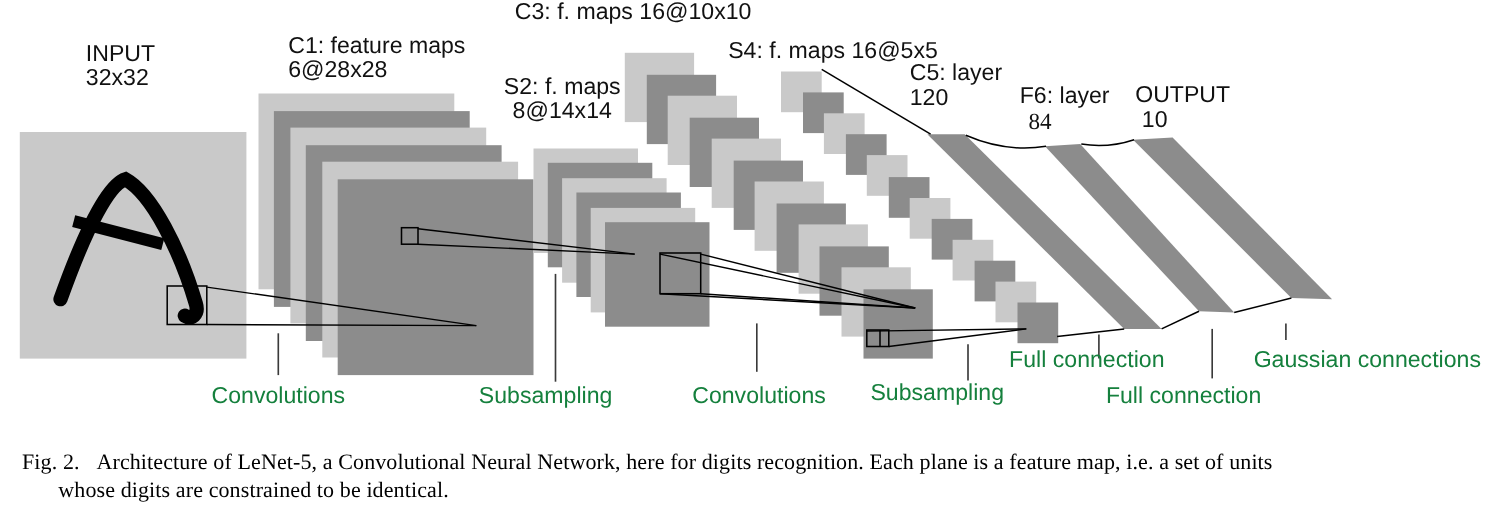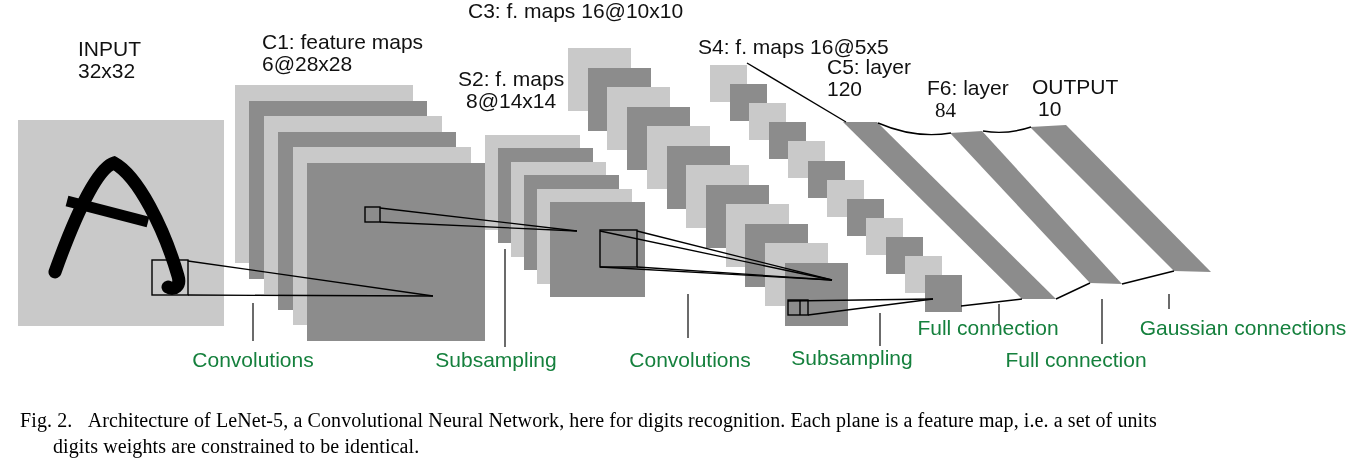--- a/index.html
+++ b/index.html
@@ -129,21 +129,21 @@
     <div>C1: feature maps</div>
     <div>6@28x28</div>
   </div>
   <div class="lyr-label" style="left:458px;top:68px;text-align:center;">
     <div>S2: f. maps</div>
     <div>8@14x14</div>
   </div>
   <div class="lyr-label" style="left:468px;top:0;">
     <div>C3: f. maps 16@10x10</div>
   </div>
-  <div class="lyr-label" style="left:698px;top:36px;">
+  <div class="lyr-label" style="left:662px;top:36px;">
     <div>S4: f. maps 16@5x5</div>
   </div>
   <div class="lyr-label" style="left:827px;top:56px;">
     <div>C5: layer</div>
     <div>120</div>
   </div>
   <div class="lyr-label" style="left:927px;top:77px;">
     <div>F6: layer</div>
     <div class="sub-ind8">84</div>
   </div>
@@ -154,15 +154,15 @@
 
   <div class="op-label" style="left:253px;top:348px;">Convolutions</div>
   <div class="op-label" style="left:496px;top:348px;">Subsampling</div>
   <div class="op-label" style="left:690px;top:348px;">Convolutions</div>
   <div class="op-label" style="left:852px;top:346px;">Subsampling</div>
   <div class="op-label" style="left:988px;top:316px;">Full connection</div>
   <div class="op-label" style="left:1076px;top:348px;">Full connection</div>
   <div class="op-label" style="left:1243px;top:316px;">Gaussian connections</div>
 
   <div class="caption" style="left:20px;top:409px;">Fig. 2.&nbsp;&nbsp;&nbsp;Architecture of LeNet-5, a Convolutional Neural Network, here for digits recognition. Each plane is a feature map, i.e. a set of units</div>
-  <div class="caption" style="left:53px;top:435px;">digits weights are constrained to be identical.</div>
+  <div class="caption" style="left:53px;top:435px;">whose digits are constrained to be identical.</div>
 
 </div>
 
 </body></html>

